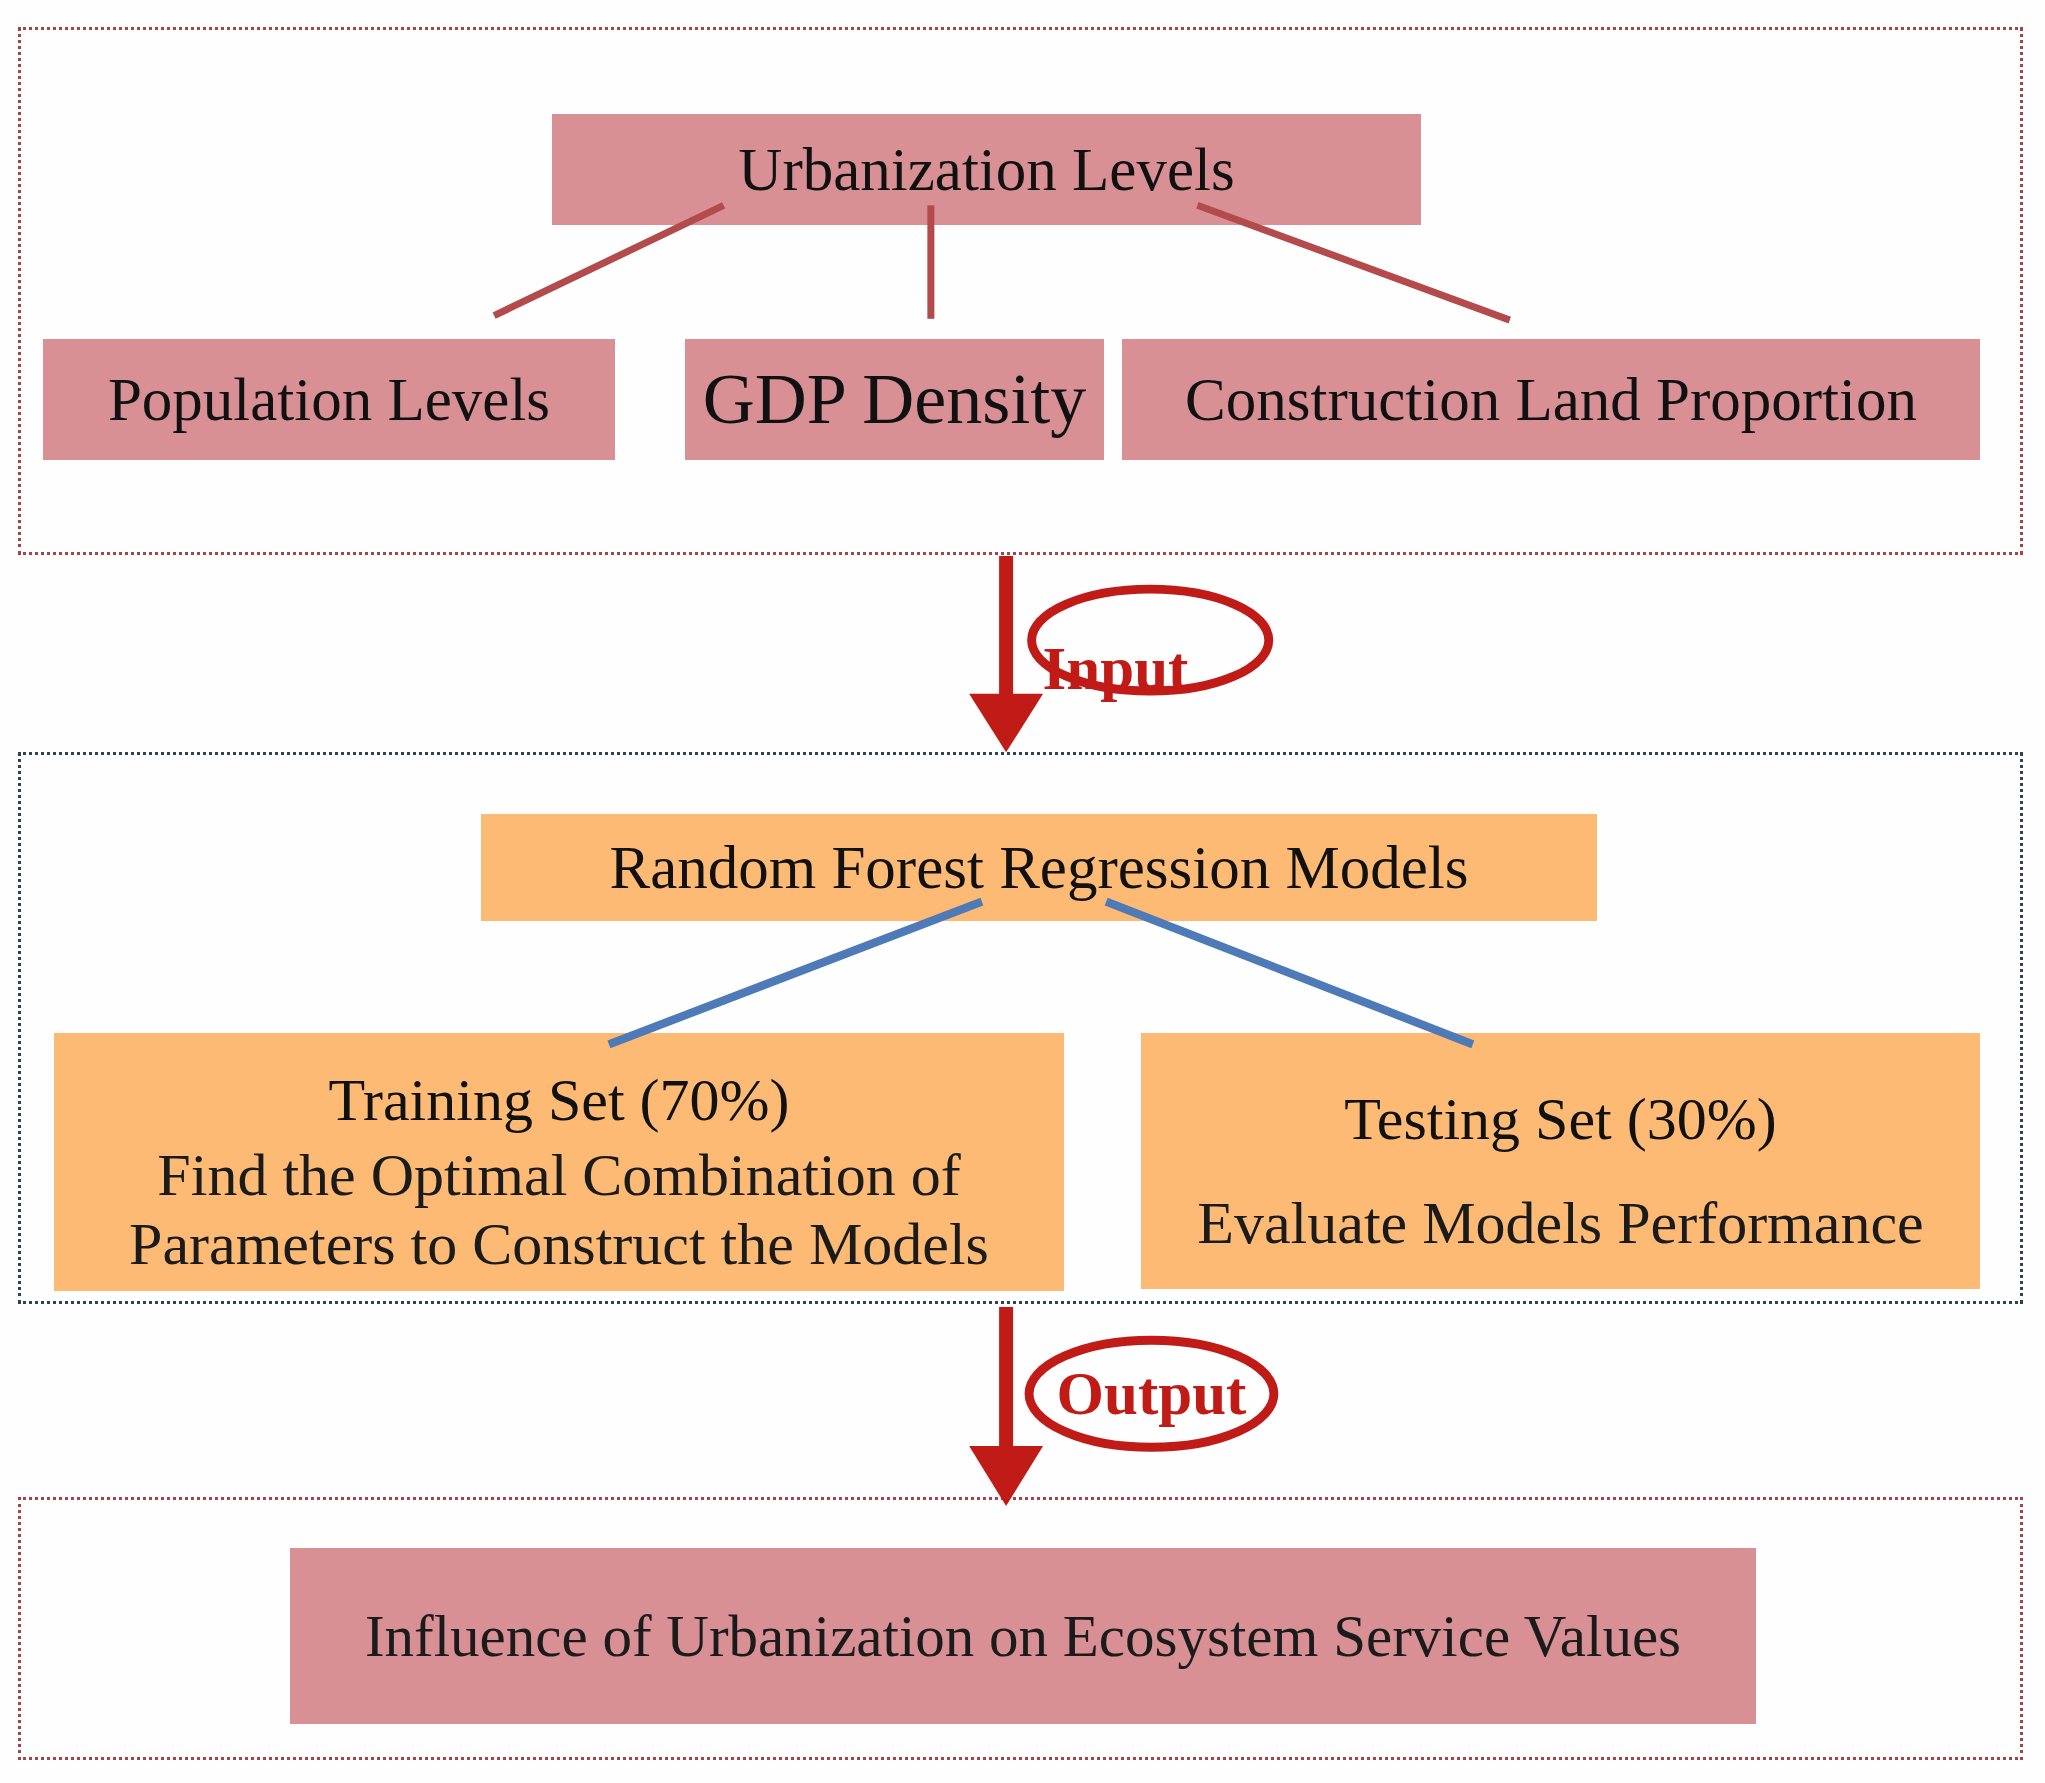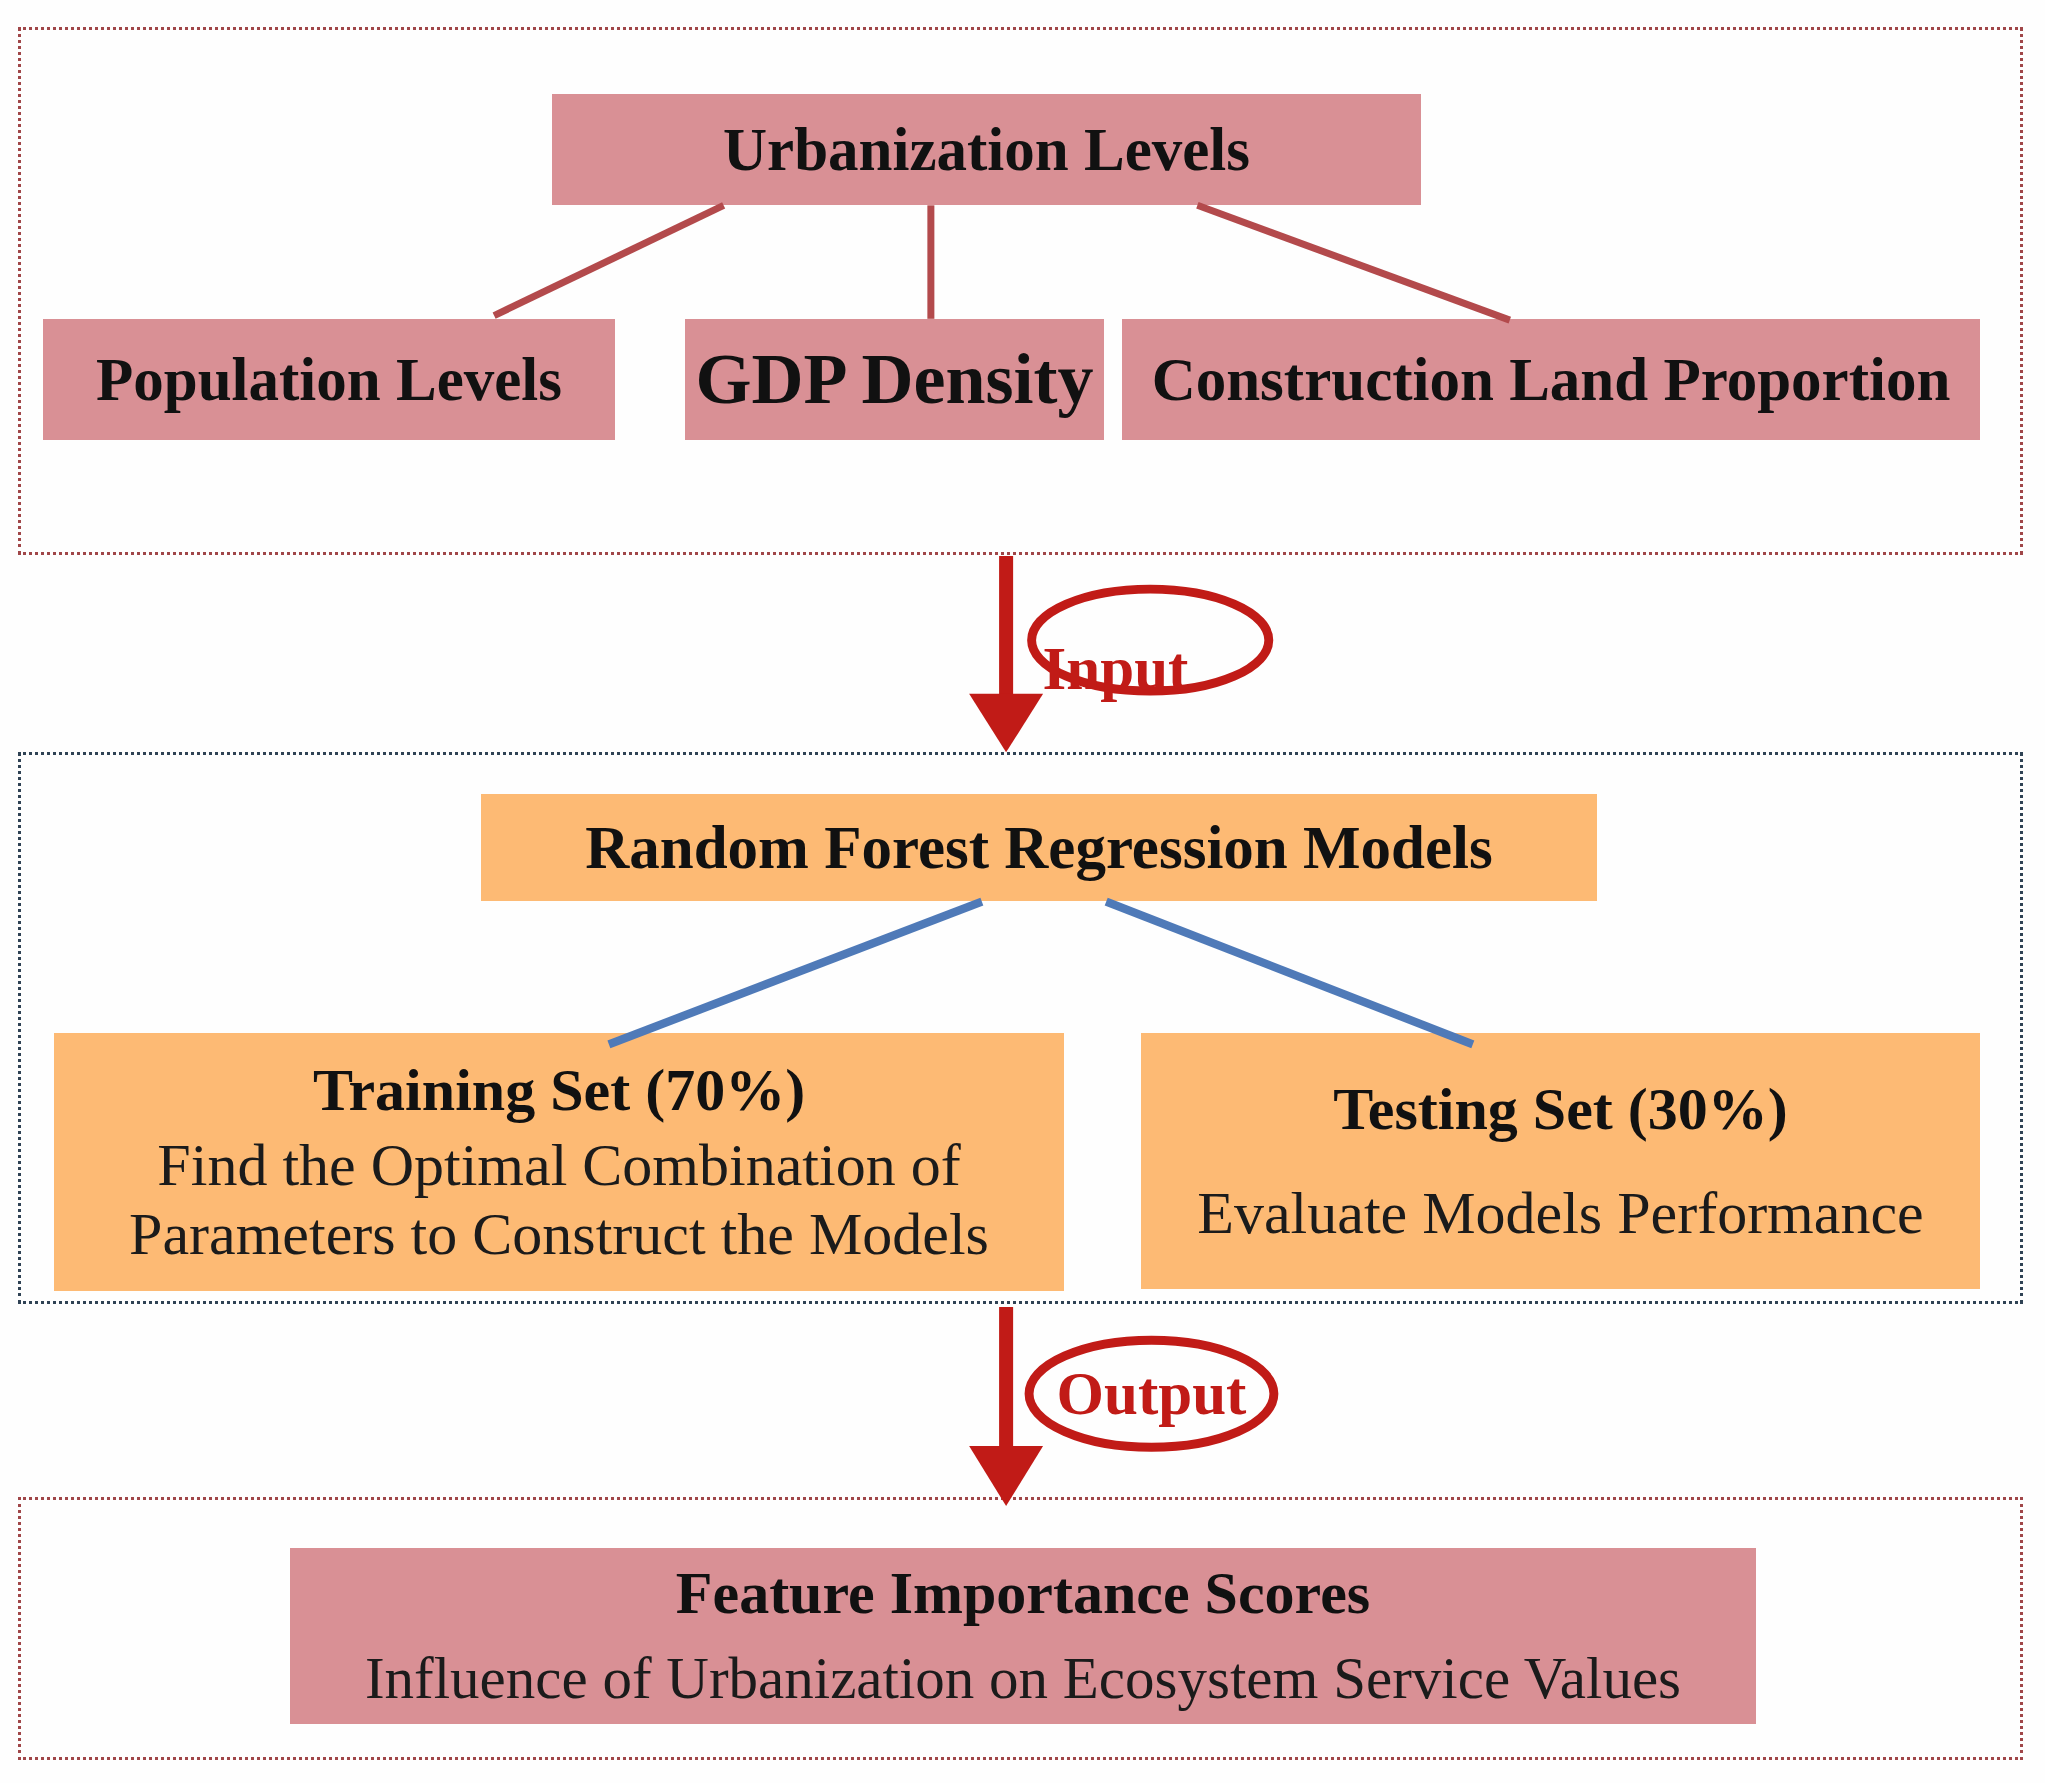--- a/index.html
+++ b/index.html
@@ -28,21 +28,21 @@
     position: absolute;
     display: flex;
     align-items: center;
     justify-content: center;
     flex-direction: column;
     text-align: center;
     color: #151515;
   }
   .pink { background: #d99095; }
   .blue { background: #fdba74; }
-  .heading { font-weight: bold; color: #111111; }
+  .heading { font-weight: normal; color: #111111; margin-top: 20px; }
   .body-text { font-weight: normal; color: #1b1b1b; }
 
   #box-urbanization { left: 552px;  top: 94px;  width: 869px; height: 111px; font-size: 61px; }
   #box-population   { left: 43px;   top: 319px;  width: 572px;  height: 121px; font-size: 61px; }
   #box-gdp          { left: 685px; top: 319px;  width: 419px;  height: 121px; font-size: 72px; }
   #box-construction { left: 1122px; top: 319px;  width: 858px; height: 121px; font-size: 61px; align-items: center; }
   #box-rf           { left: 481px;  top: 794px; width: 1116px; height: 107px; font-size: 61px; }
   #box-training     { left: 54px;   top: 1033px; width: 1010px; height: 258px; font-size: 60px; row-gap: 6.4px; }
   #box-testing      { left: 1141px; top: 1033px; width: 839px; height: 256px; font-size: 60px; row-gap: 35px; }
   #box-feature      { left: 290px;  top: 1548px; width: 1466px; height: 176px; font-size: 60px; row-gap: 16.6px; }
@@ -100,21 +100,20 @@
       <div>Find the Optimal Combination of</div>
       <div>Parameters to Construct the Models</div>
     </div>
   </div>
   <div id="box-testing" class="box blue">
     <div class="heading">Testing Set (30%)</div>
     <div class="body-text">Evaluate Models Performance</div>
   </div>
 
   <div id="box-feature" class="box pink">
-    <div class="heading">Feature Importance Scores</div>
     <div class="body-text">Influence of Urbanization on Ecosystem Service Values</div>
   </div>
 
   <svg id="connector-svg" viewBox="0 0 3209 2798" xmlns="http://www.w3.org/2000/svg">
 
     <line x1="1135" y1="322" x2="775" y2="495" stroke="#b34a4c" stroke-width="11"></line>
     <line x1="1460" y1="322" x2="1460" y2="500" stroke="#b34a4c" stroke-width="11"></line>
     <line x1="1878" y1="322" x2="2368" y2="502" stroke="#b34a4c" stroke-width="11"></line>
 
     <line x1="1540" y1="1414" x2="955" y2="1638" stroke="#4f7ab8" stroke-width="13"></line>

